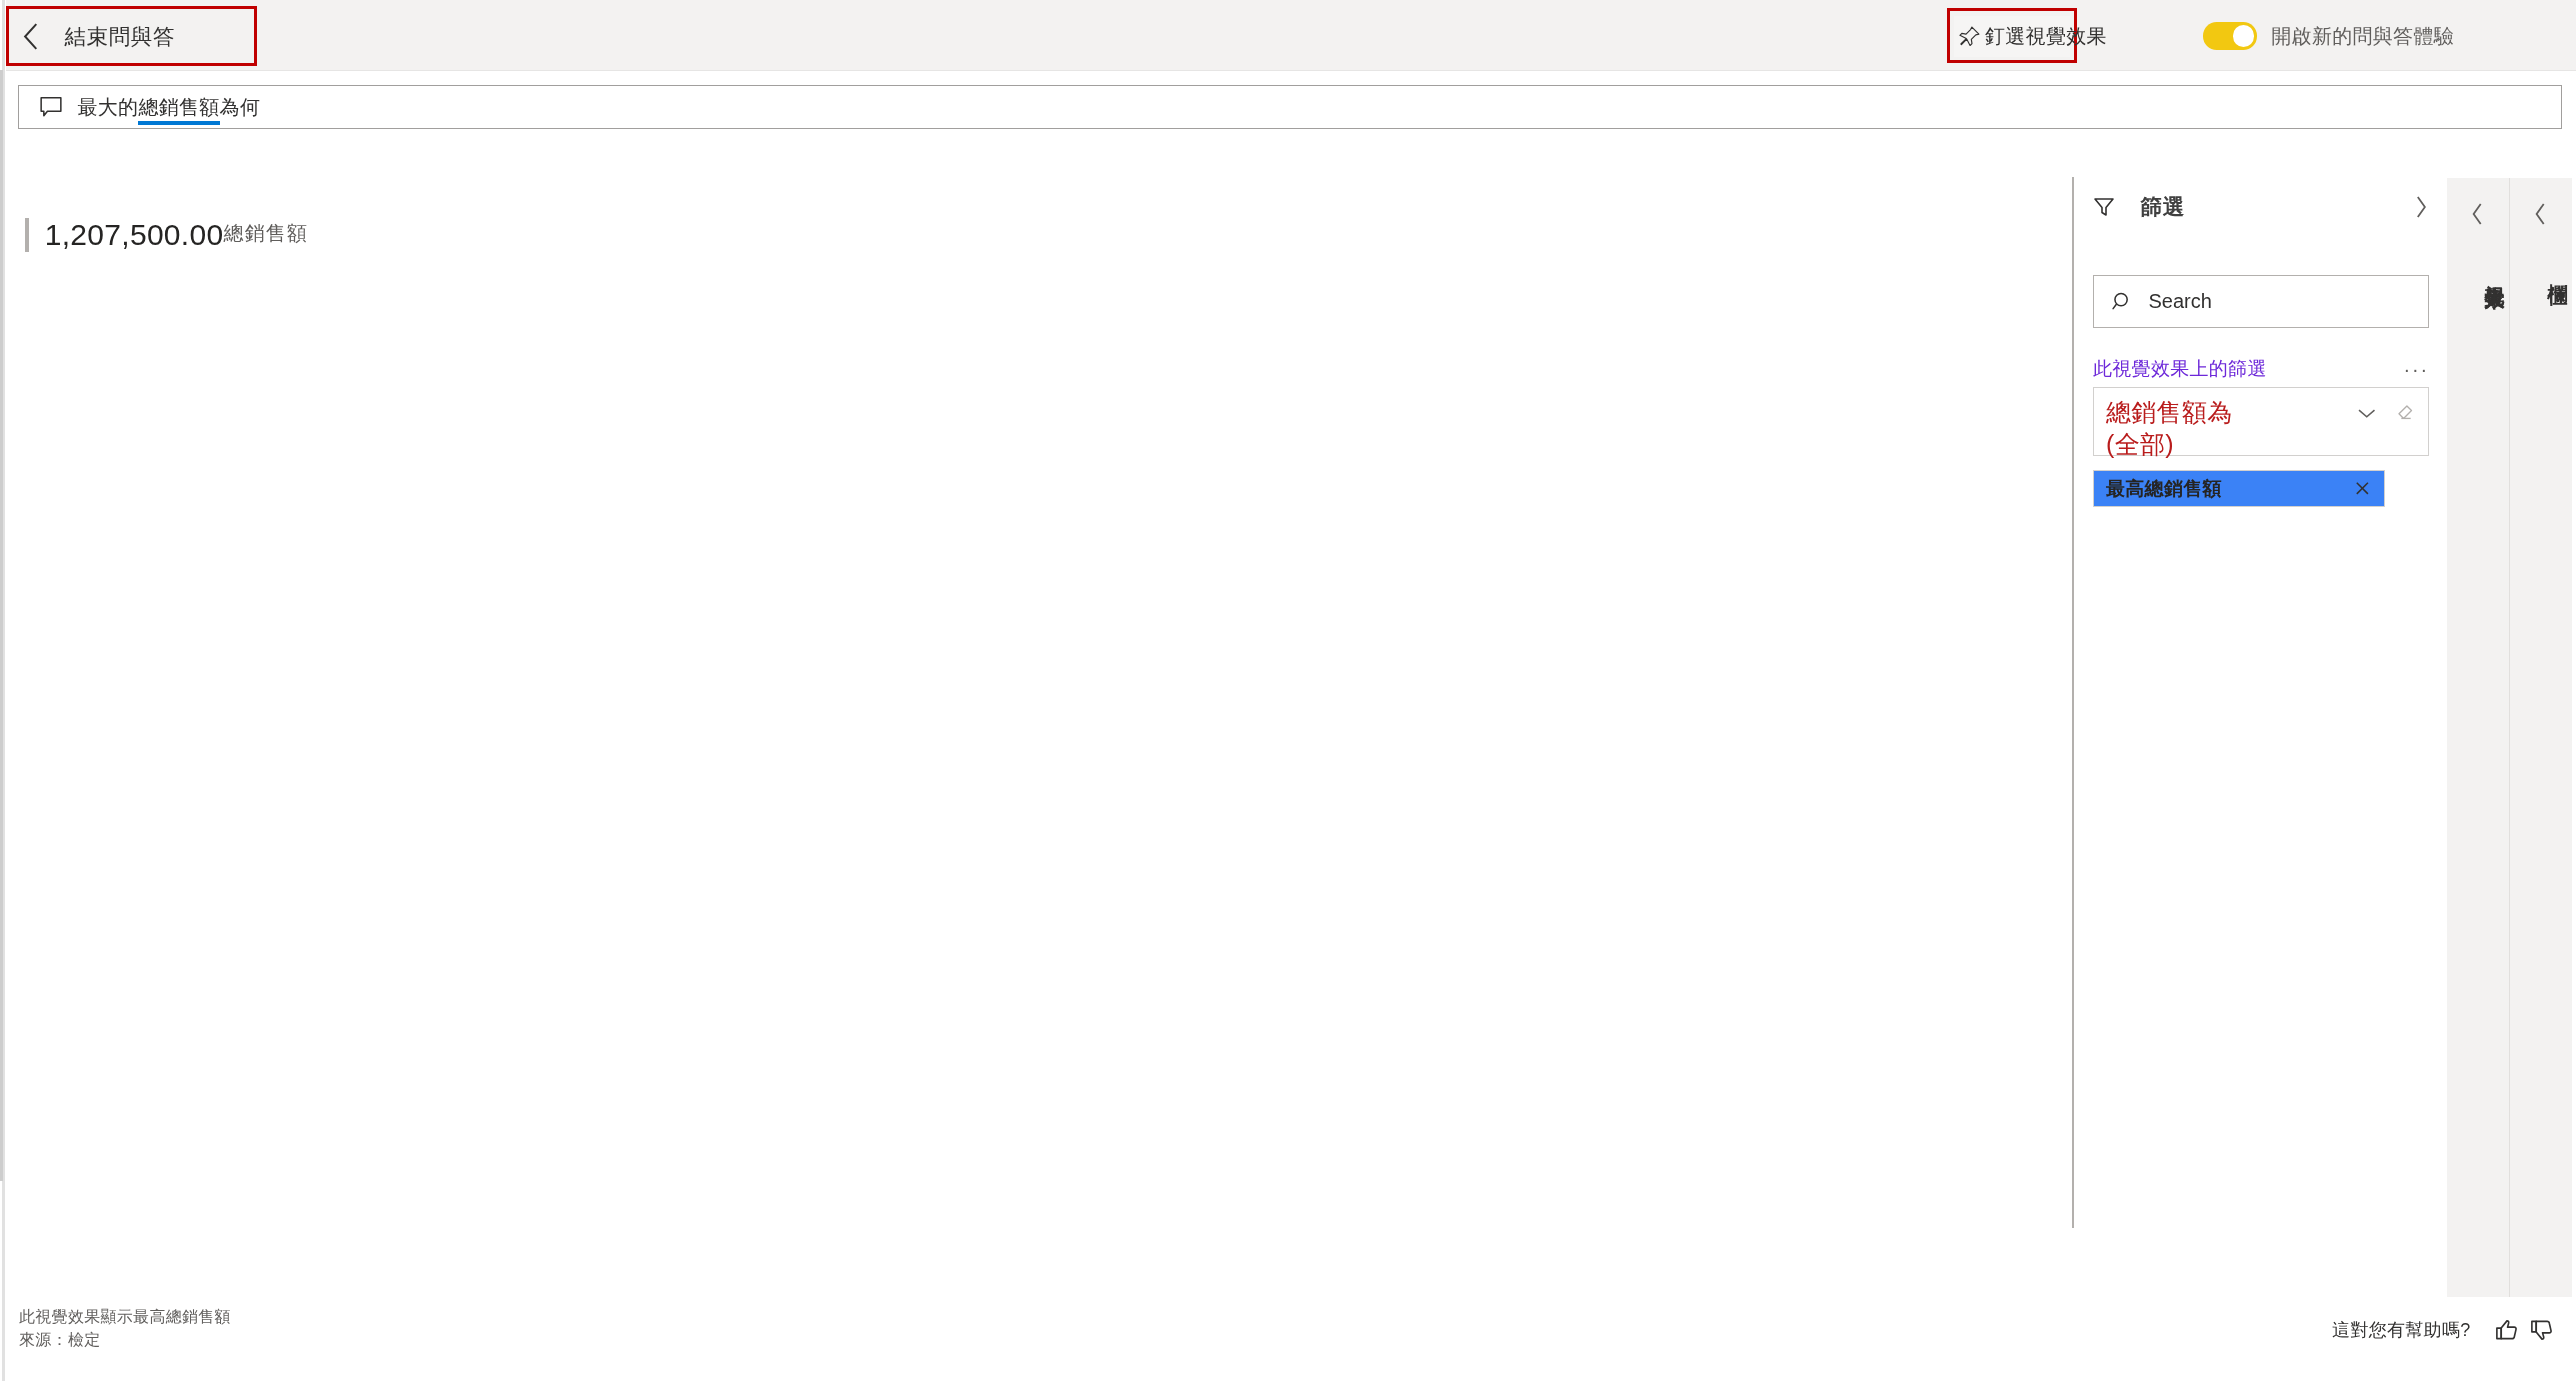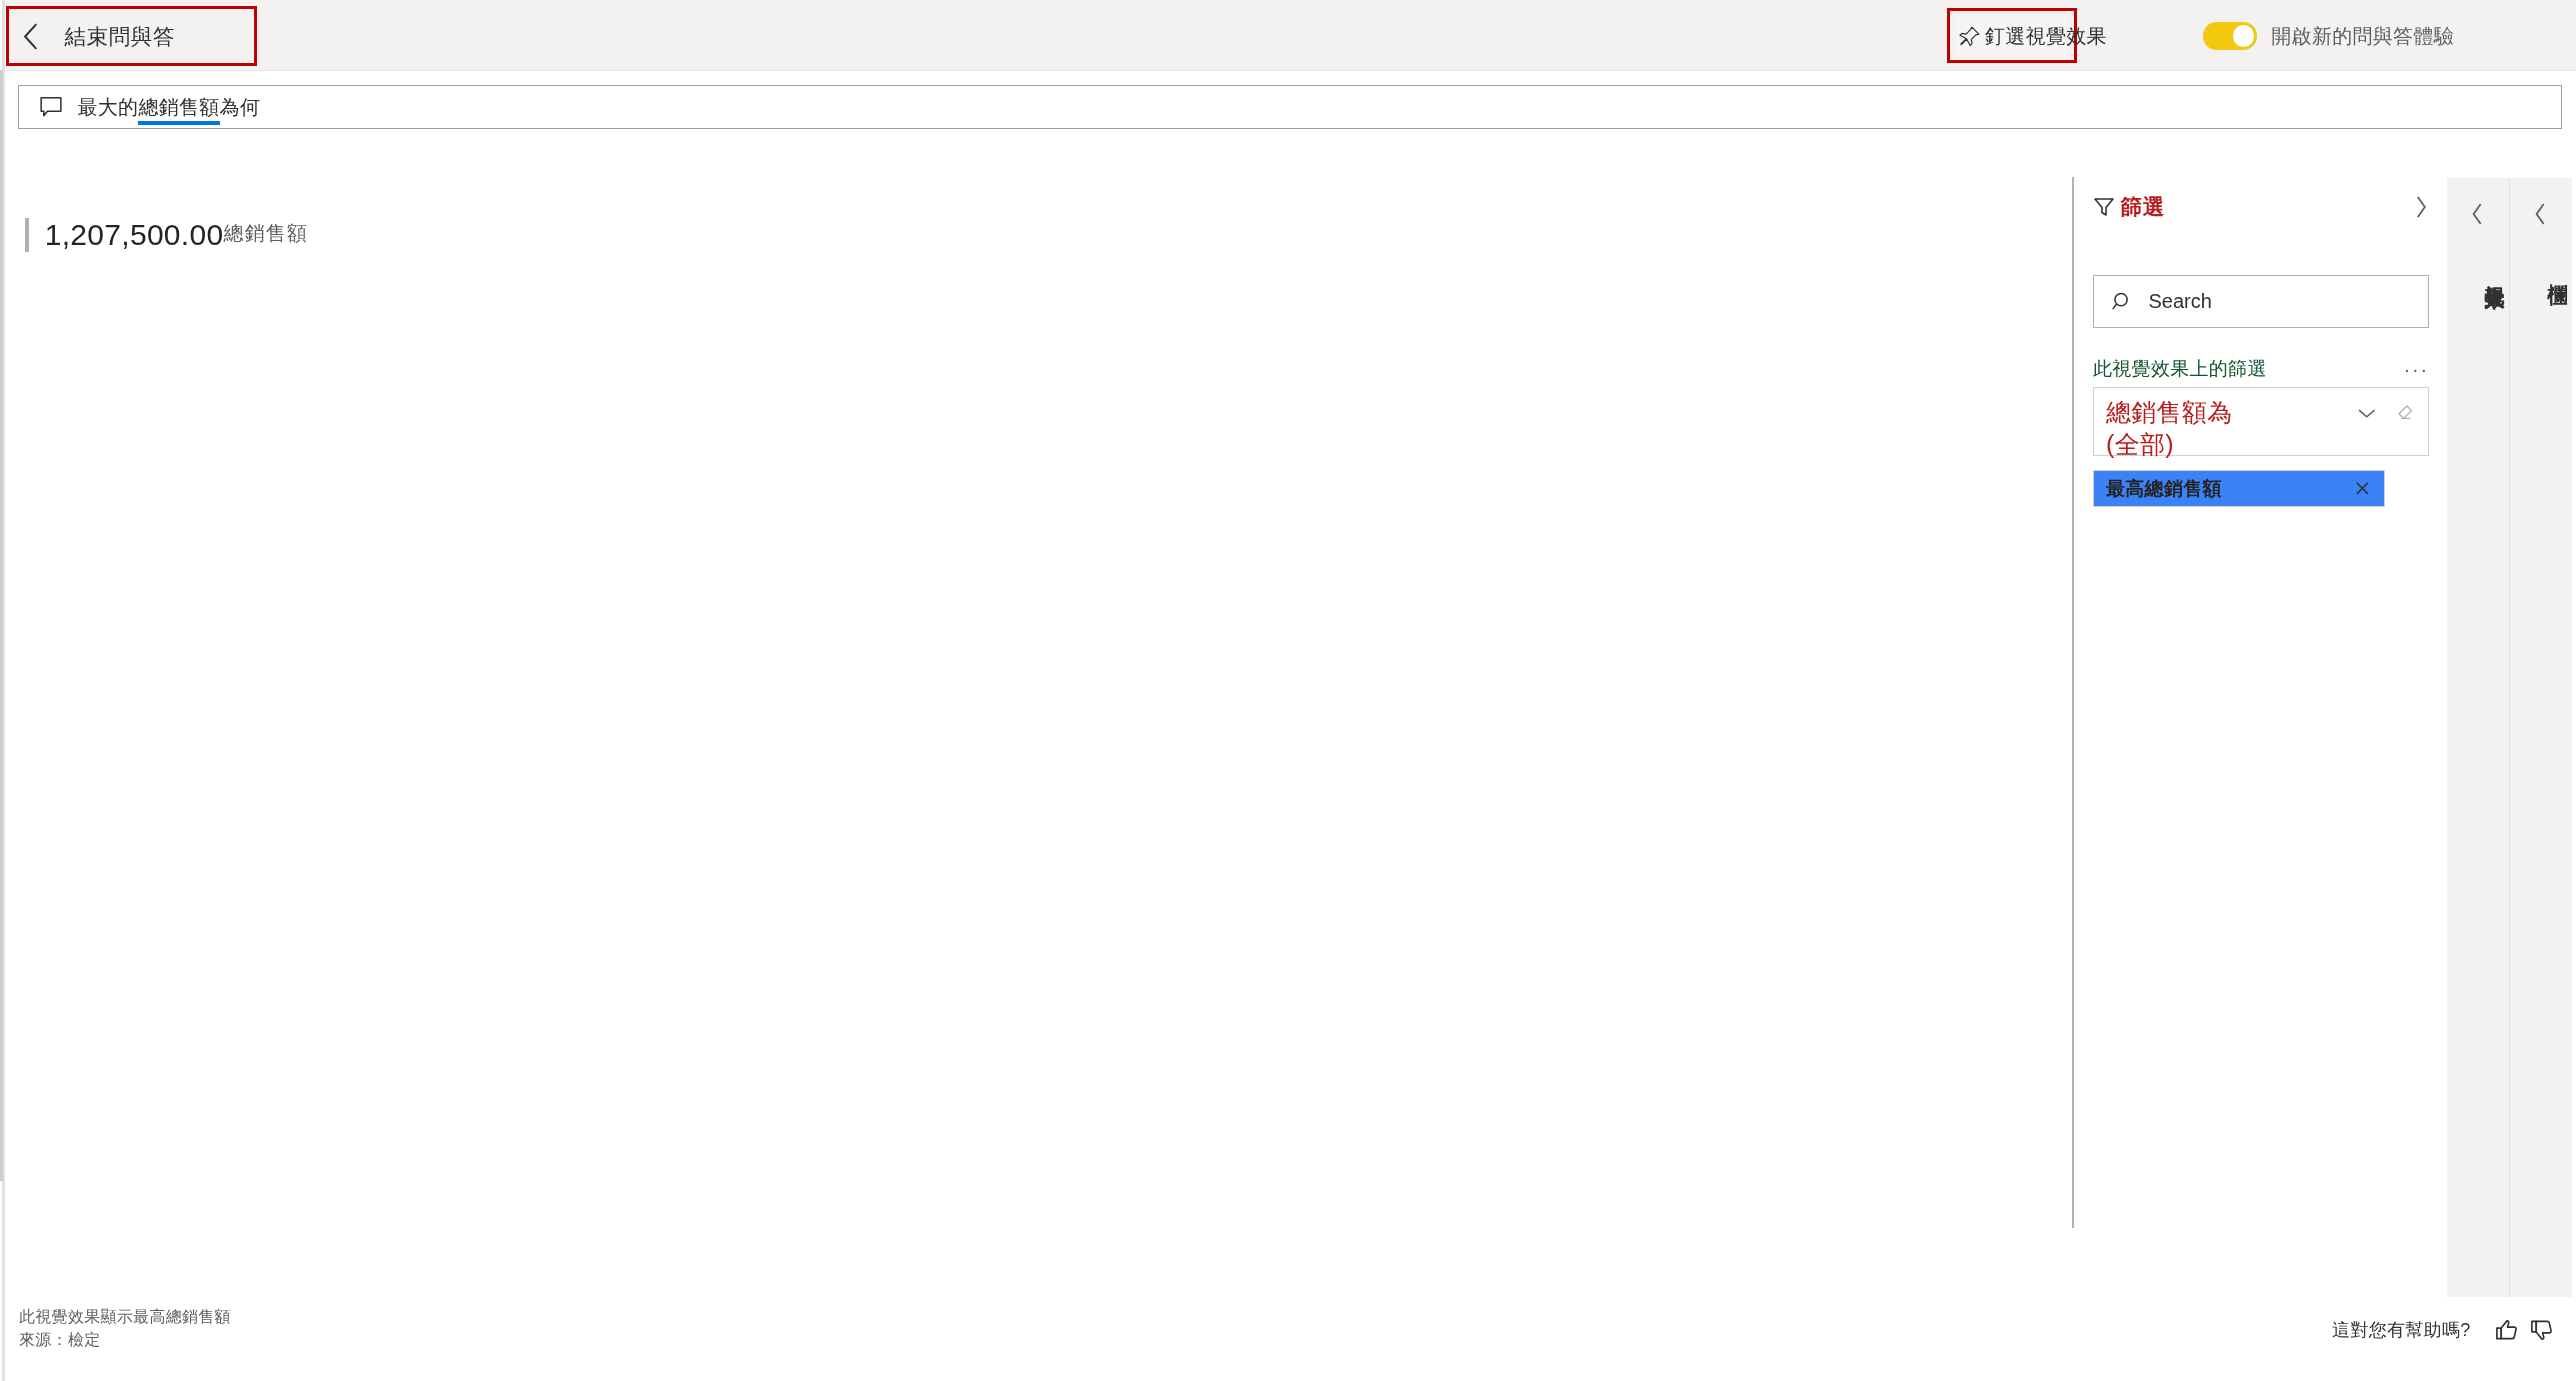--- a/index.html
+++ b/index.html
@@ -235,22 +235,22 @@
     align-items: center;
   }
   .filters-funnel {
     width: 29px; height: 29px;
     display: flex; align-items: center; justify-content: center;
     flex: 0 0 auto;
   }
   .filters-title {
     font-size: 21.5px;
     font-weight: bold;
-    color: #b91c1c;
-    margin-left: 2px;
+    color: #404040;
+    margin-left: 22px;
     letter-spacing: 0.6px;
   }
   .filters-collapse {
     margin-left: auto;
     width: 27.5px; height: 27.5px;
     display: flex; align-items: center; justify-content: center;
     cursor: pointer;
   }
   .filters-search {
     position: absolute;
@@ -276,21 +276,21 @@
   }
   .filters-section-label {
     position: absolute;
     left: 13px; top: 179px;
     width: 336px;
     display: flex;
     align-items: center;
   }
   .fsl-text {
     font-size: 19px;
-    color: #14532d;
+    color: #6d28d9;
     letter-spacing: 0.3px;
   }
   .fsl-ellipsis {
     margin-left: auto;
     font-size: 20px;
     color: #605e5c;
     letter-spacing: 1.8px;
     cursor: pointer;
     line-height: 1;
   }

